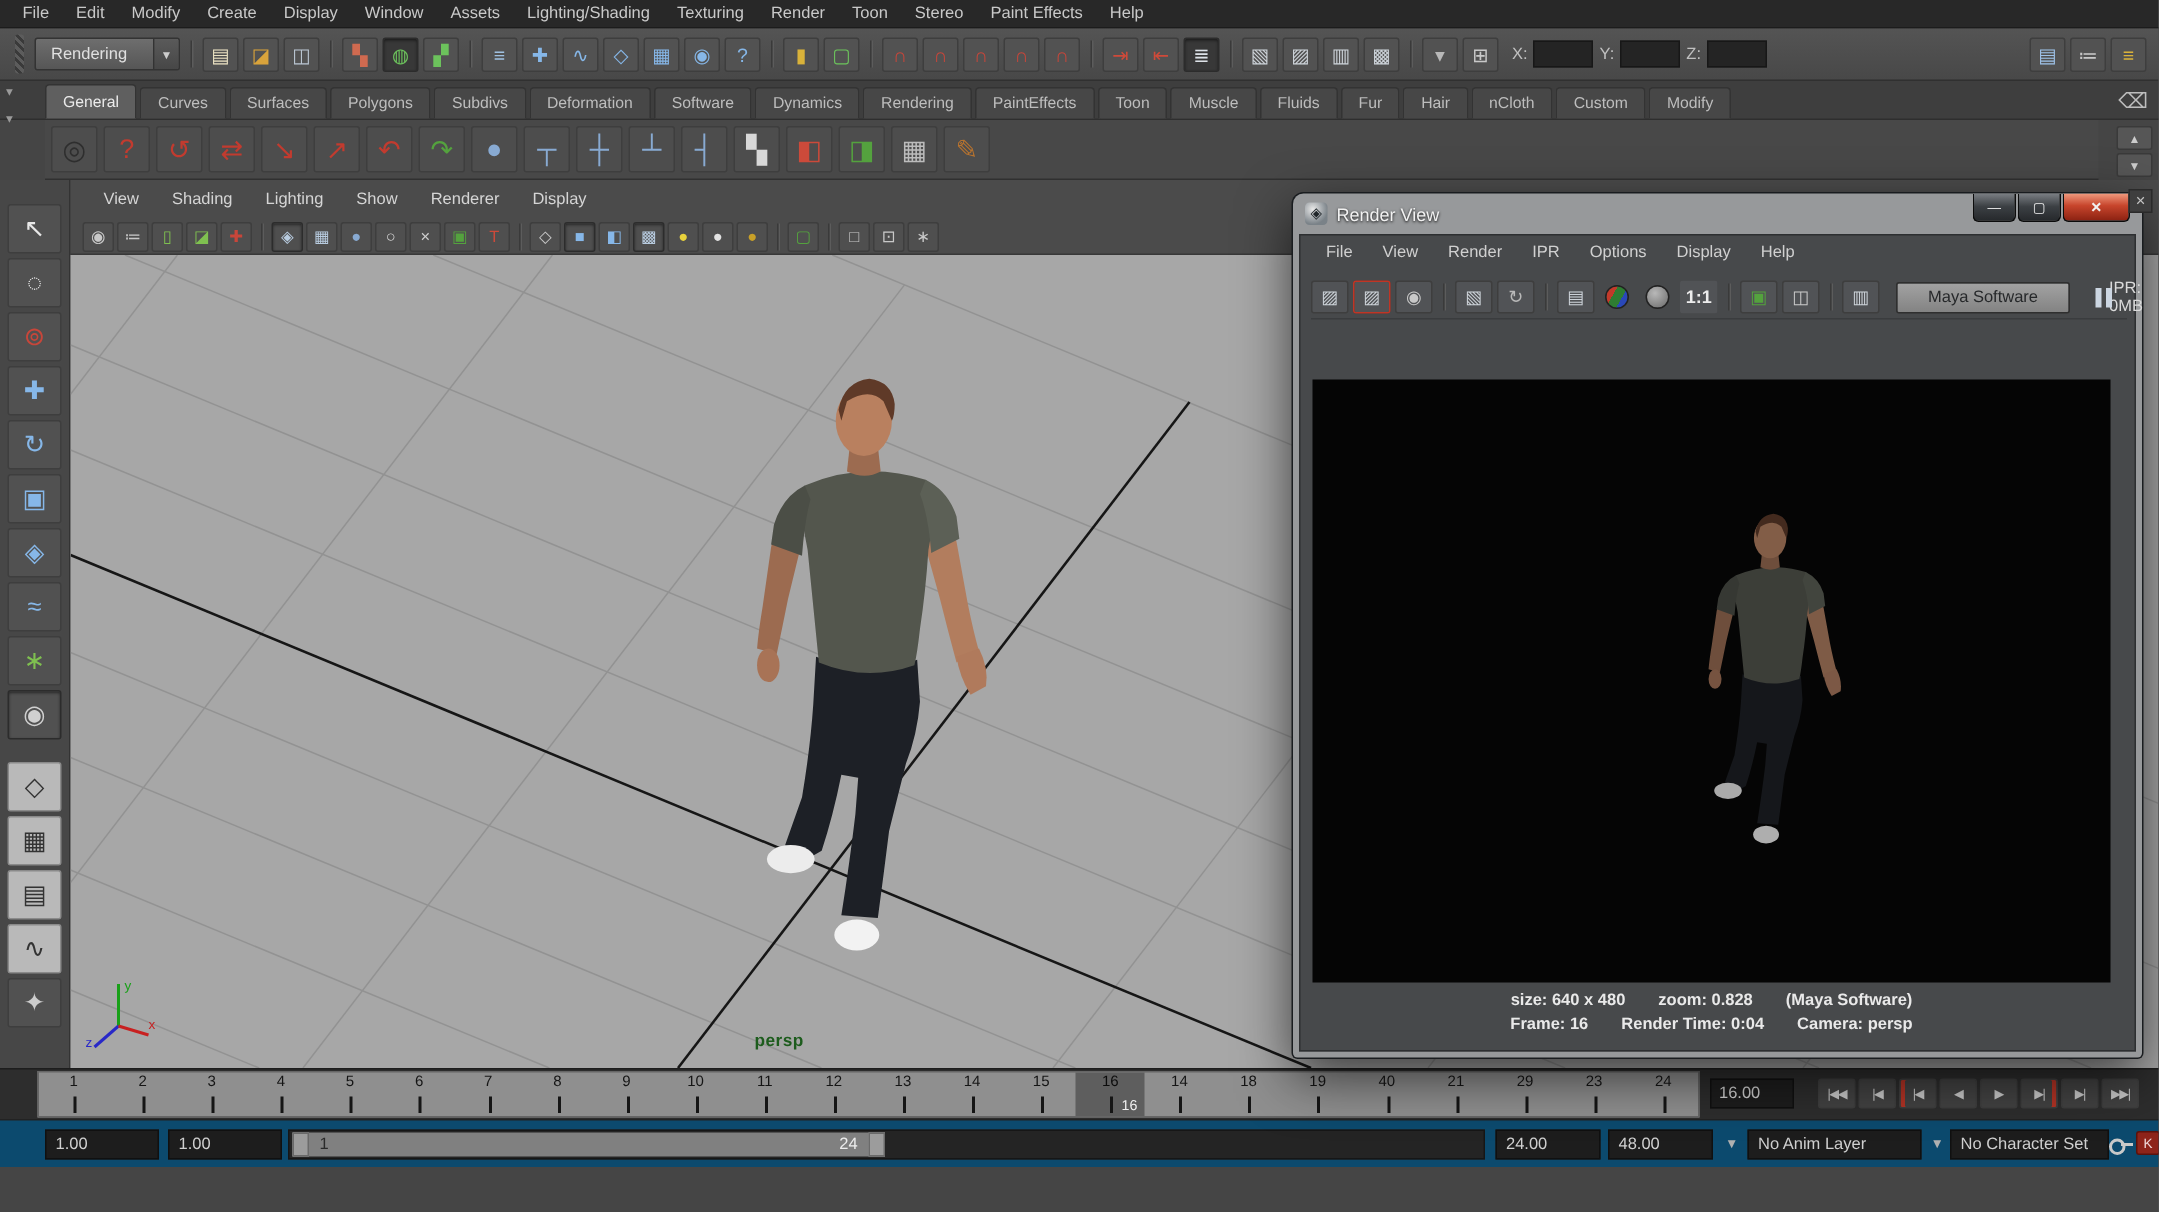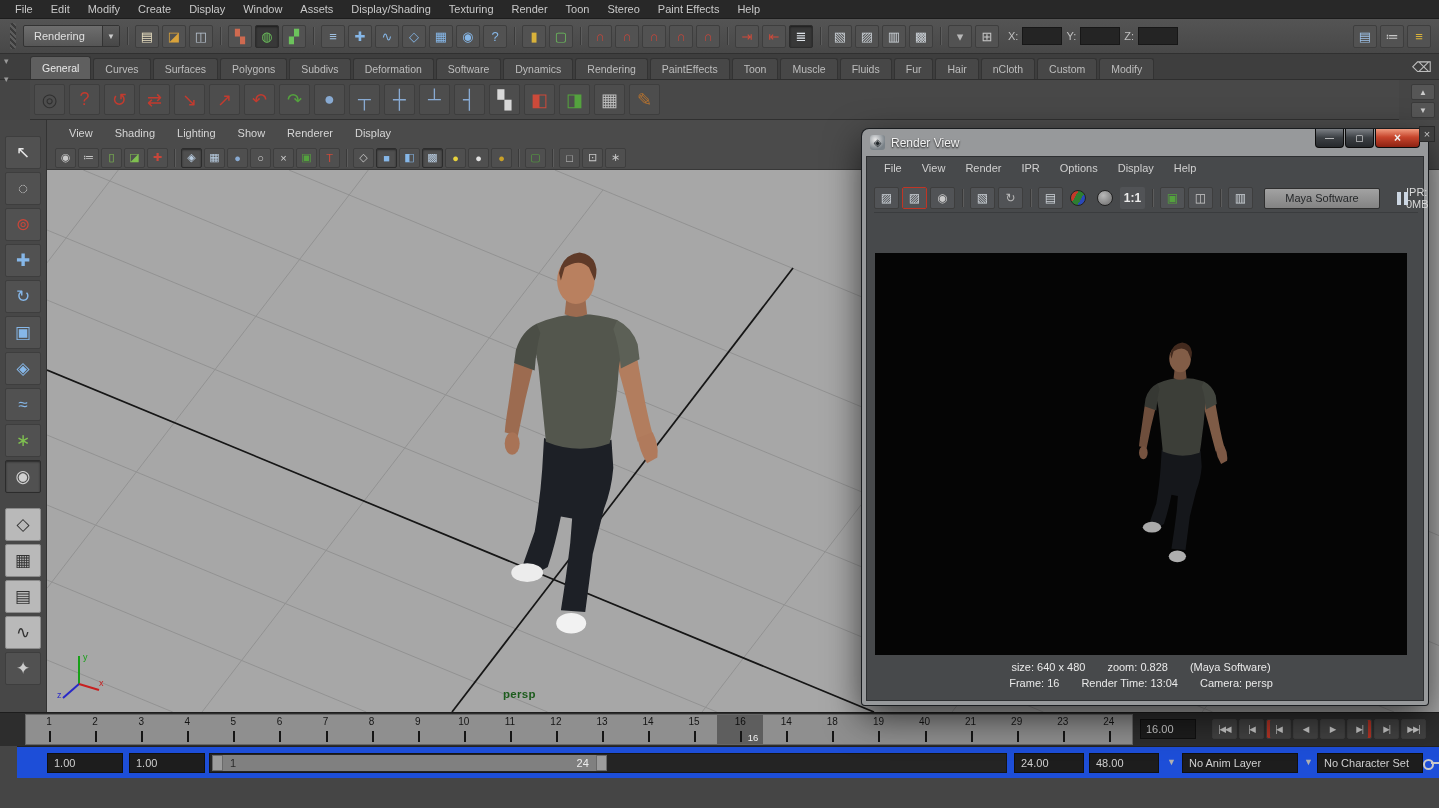--- a/index.html
+++ b/index.html
@@ -116,21 +116,21 @@
     border-radius:2px; color:#26282a; }
   .pause-icon { width:15px; height:13px; margin-left:12px; position:relative; }
   .pause-icon::before,.pause-icon::after { content:""; position:absolute; top:0; bottom:0; width:4px;
     background:#ccd6e2; }
   .pause-icon::before { left:2px; } .pause-icon::after { left:9px; }
   .ipr-mem { margin-left:8px; color:#dadada; }
   .stop-circle { width:13px; height:13px; border-radius:50%; background:#9aa0a4; margin-left:10px; }
   .rv-image { position:absolute; left:13px; top:124px; width:532px; height:402px; background:#050505; }
   .rv-char { position:absolute; left:250px; top:84px; width:108px; height:240px;
     filter:brightness(.72) saturate(.92); }
-  .rv-status { position:absolute; left:13px; top:532px; width:532px; color:#e9e9e9; font-weight:normal; }
+  .rv-status { position:absolute; left:13px; top:532px; width:532px; color:#e9e9e9; font-weight:bold; }
   .rv-status .row { display:flex; justify-content:center; gap:22px; margin-bottom:4px; }
 
   
   #timeline-row { position:absolute; top:712px; left:0; right:0; height:34px; background:#2d2d2d;
     border-top:1px solid #1d1d1d; }
   #ruler { position:absolute; left:25px; top:1px; width:1108px; height:31px; background:#8f8f8f;
     border:1px solid #666; display:flex; }
   .tl-cell { flex:1; position:relative; }
   .tl-cell.current { background:#5e5e5e; }
   .tl-num { position:absolute; top:1px; width:100%; text-align:center; font-size:10px; color:#151515; }
@@ -139,21 +139,21 @@
   .tl-cur { position:absolute; bottom:1px; right:5px; font-size:9.5px; color:#f0f0f0; }
   #time-field { position:absolute; left:1140px; top:6px; width:56px; height:20px; background:#1d1d1d;
     border:1px solid #101010; color:#d0d0d0; font-size:11px; padding:0 5px; }
   #playback { position:absolute; left:1212px; top:6px; display:flex; gap:2px; }
   #playback .icon { width:25px; height:20px; font-size:8.5px; letter-spacing:-1px; color:#c9c9c9;
     background:#424242; }
   #playback .icon.red-l { box-shadow:inset 3px 0 0 #b23325; }
   #playback .icon.red-r { box-shadow:inset -3px 0 0 #b23325; }
 
   
-  #range-row { position:absolute; top:746px; left:17px; right:0; height:32px; background:#1d4ed8;
+  #range-row { position:absolute; top:746px; left:0; right:0; height:32px; background:#0c4a6e;
     border-top:1px solid #222; }
   #range-row input, #range-row .pill { position:absolute; top:6px; height:20px; background:#1d1d1d;
     border:1px solid #101010; color:#cfcfcf; font-size:11px; padding:0 6px; }
   .pill { display:flex; align-items:center; }
   #rs-track { position:absolute; left:192px; top:6px; width:798px; height:20px; background:#242424;
     border:1px solid #161616; }
   #rs-bar { position:absolute; left:2px; top:1px; bottom:1px; width:49.6%; background:#808080;
     display:flex; align-items:center; justify-content:space-between; }
   .rs-handle { width:11px; height:100%; background:#9c9c9c; border:1px solid #6a6a6a; }
   .rs-label-start { color:#2a2a2a; margin-left:4px; }
@@ -207,21 +207,21 @@
 <div id="app">
 
   <div id="menubar">
       <span class="menu-item">File</span>
       <span class="menu-item">Edit</span>
       <span class="menu-item">Modify</span>
       <span class="menu-item">Create</span>
       <span class="menu-item">Display</span>
       <span class="menu-item">Window</span>
       <span class="menu-item">Assets</span>
-      <span class="menu-item">Display/Shading</span>
+      <span class="menu-item">Lighting/Shading</span>
       <span class="menu-item">Texturing</span>
       <span class="menu-item">Render</span>
       <span class="menu-item">Toon</span>
       <span class="menu-item">Stereo</span>
       <span class="menu-item">Paint Effects</span>
       <span class="menu-item">Help</span>
     </div>
 
   <div id="toolbar">
     <div class="drag-grip"></div>
@@ -482,21 +482,21 @@
         </svg>
     </div>
     <div class="rv-status">
       <div class="row">
         <span>size: 640 x 480</span>
         <span>zoom: 0.828</span>
         <span>(Maya Software)</span>
       </div>
       <div class="row">
         <span>Frame: 16</span>
-        <span>Render Time: 13:04</span>
+        <span>Render Time: 0:04</span>
         <span>Camera: persp</span>
       </div>
     </div>
   </div>
 
   <div id="timeline-row">
     <div id="ruler">
         <div class="tl-cell">
           <span class="tl-num">1</span>
           <span class="tl-tick"></span>

